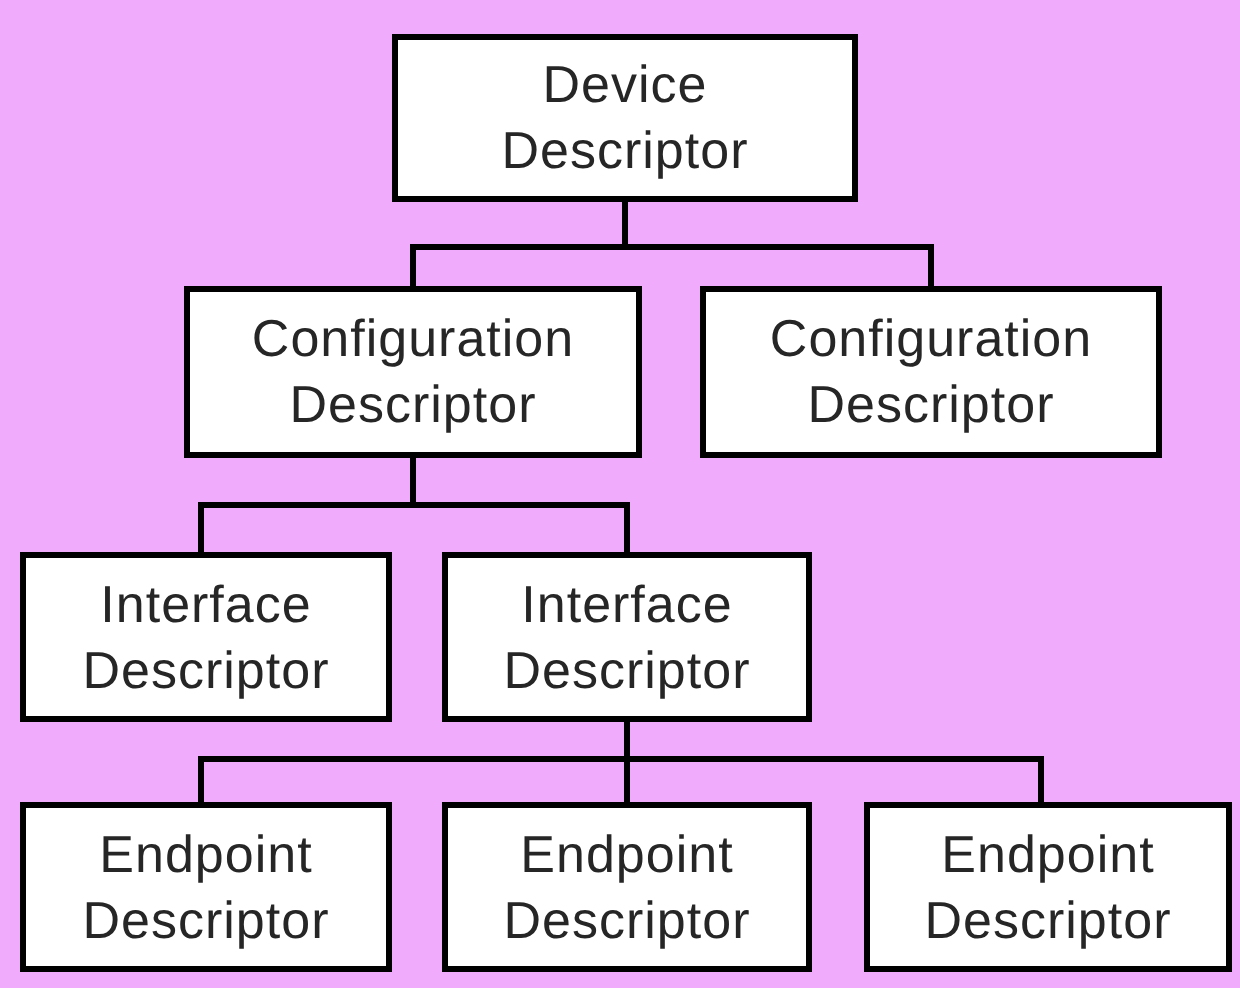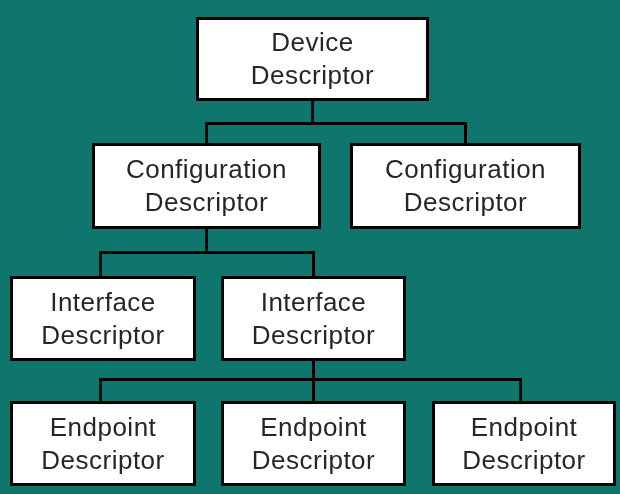--- a/index.html
+++ b/index.html
@@ -4,21 +4,21 @@
 <style>
   html, body {
     margin: 0;
     padding: 0;
     background: #ffffff;
   }
   #canvas {
     position: relative;
     width: 620px;
     height: 494px;
-    background: #0f766e;
+    background: #f0abfc;
     font-family: "Liberation Sans", "DejaVu Sans", sans-serif;
     overflow: hidden;
   }
   .node {
     position: absolute;
     box-sizing: border-box;
     background: #ffffff;
     border: 3px solid #000000;
     display: flex;
     flex-direction: column;

